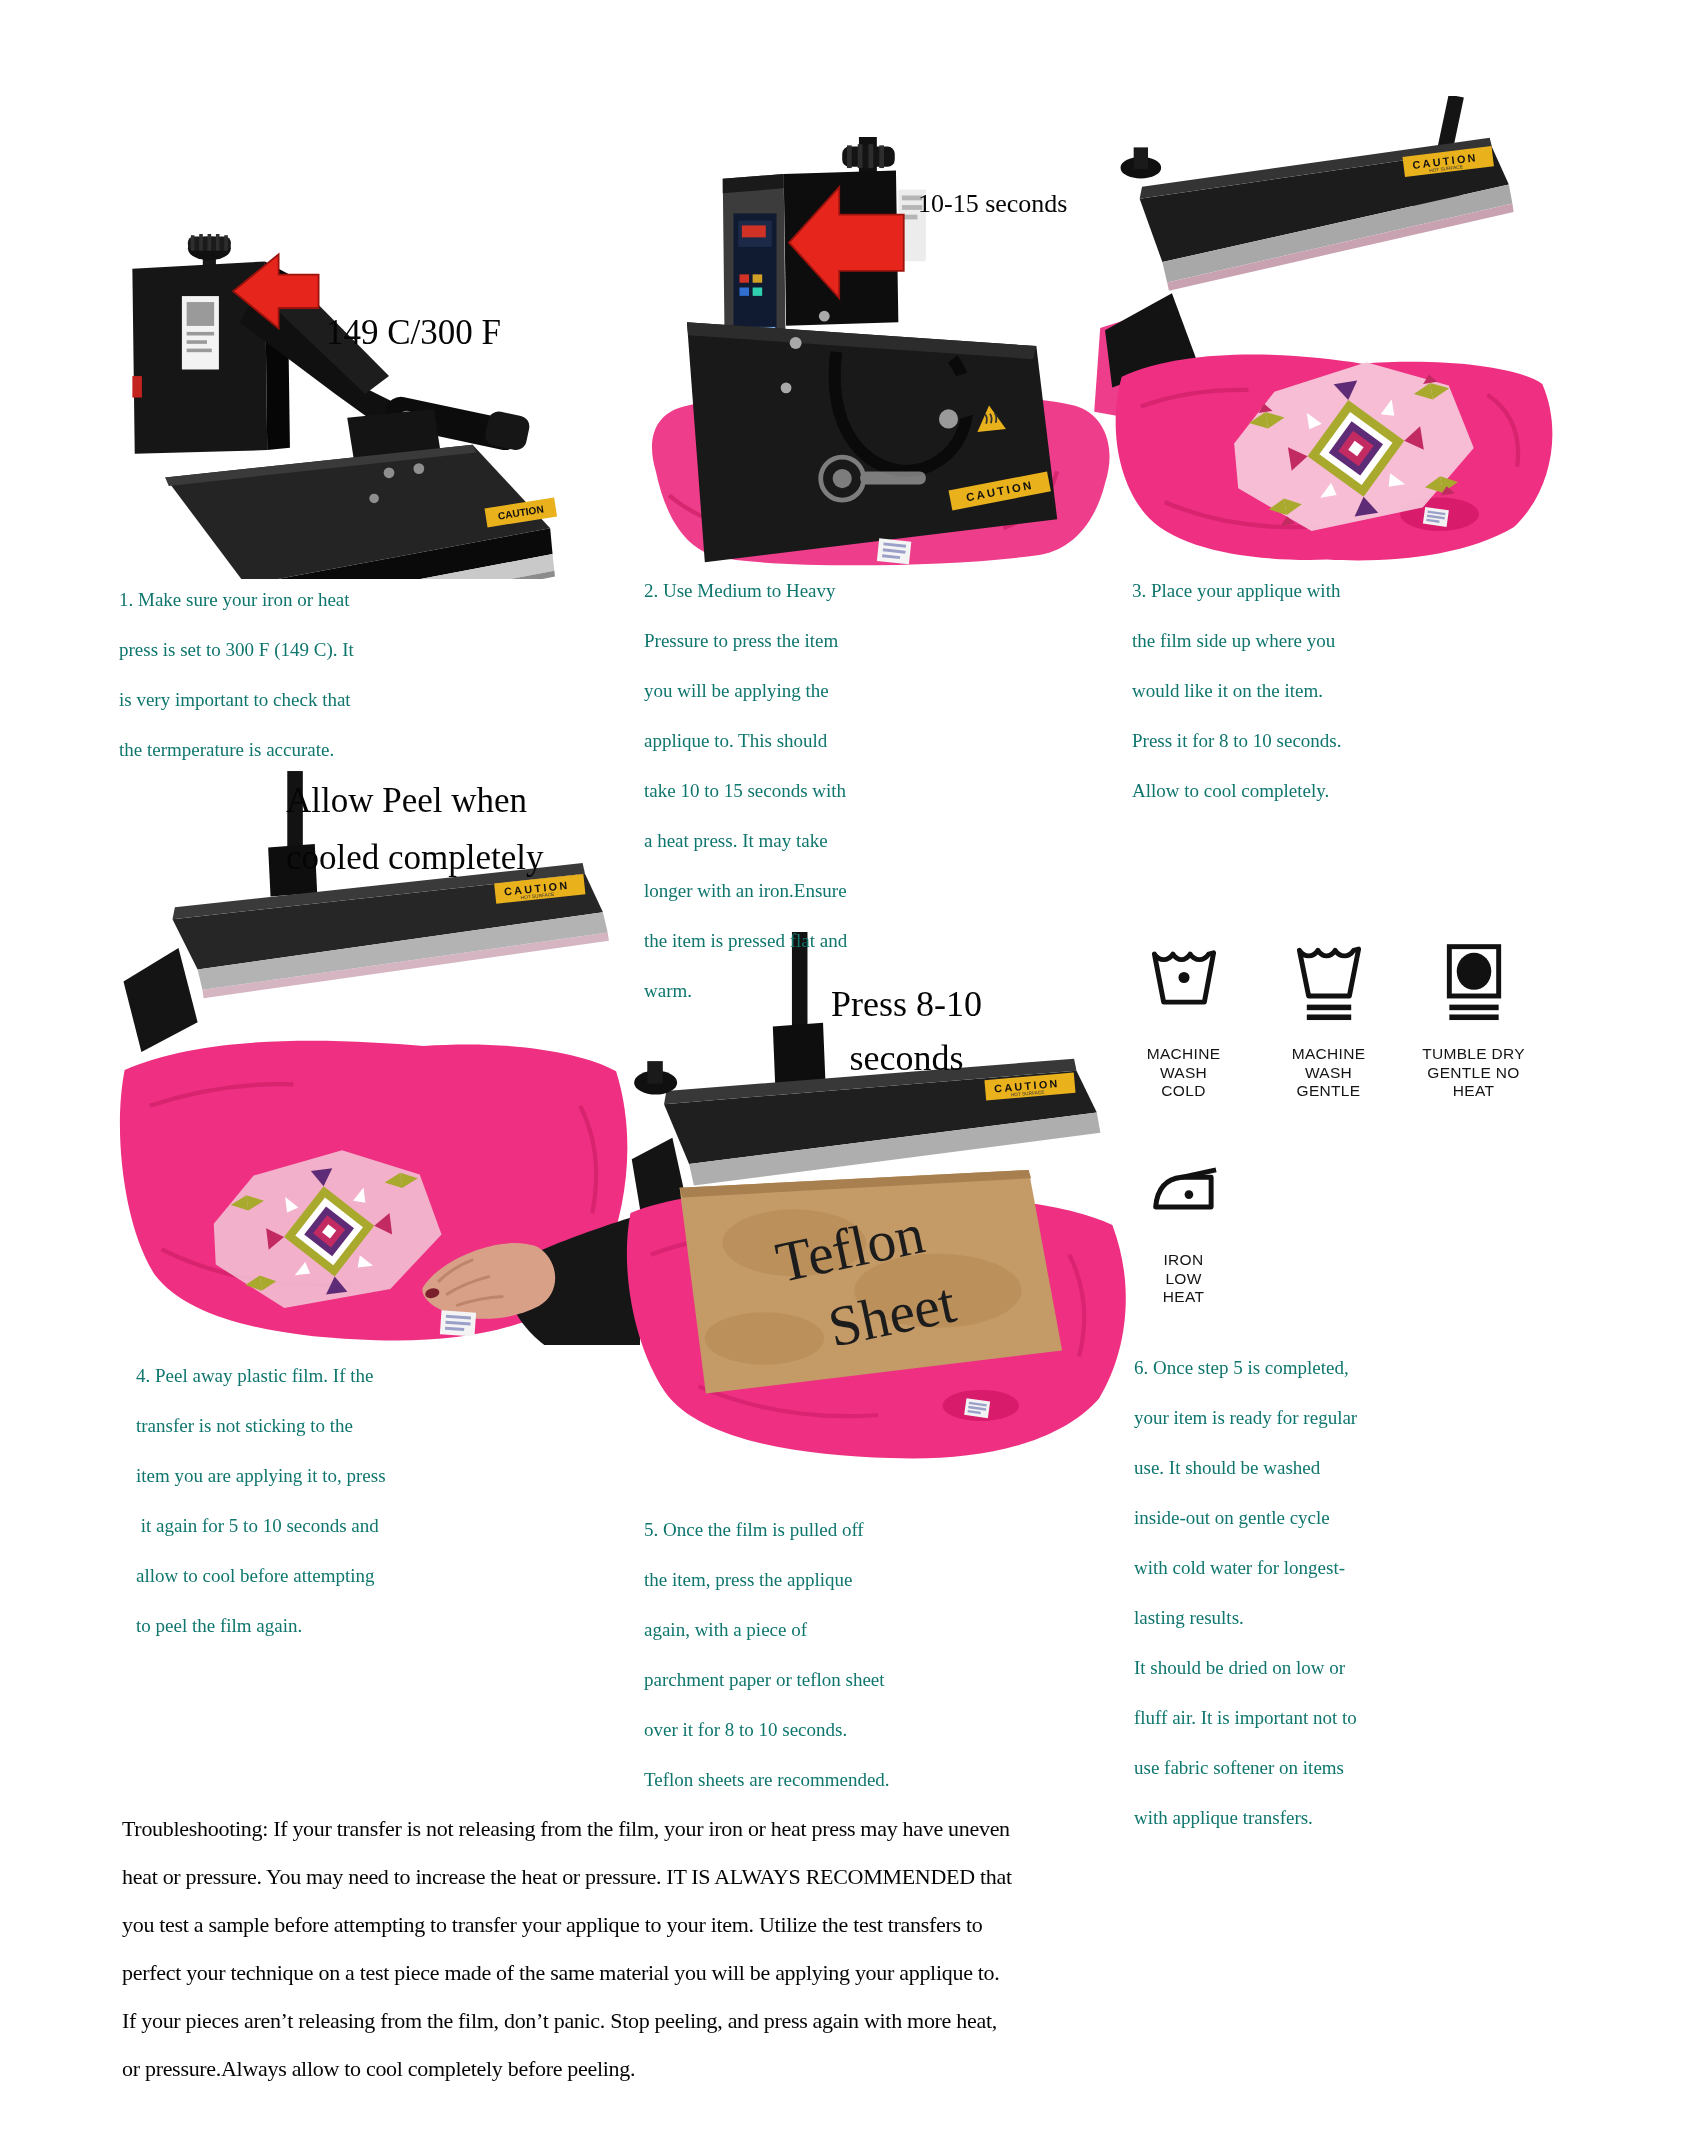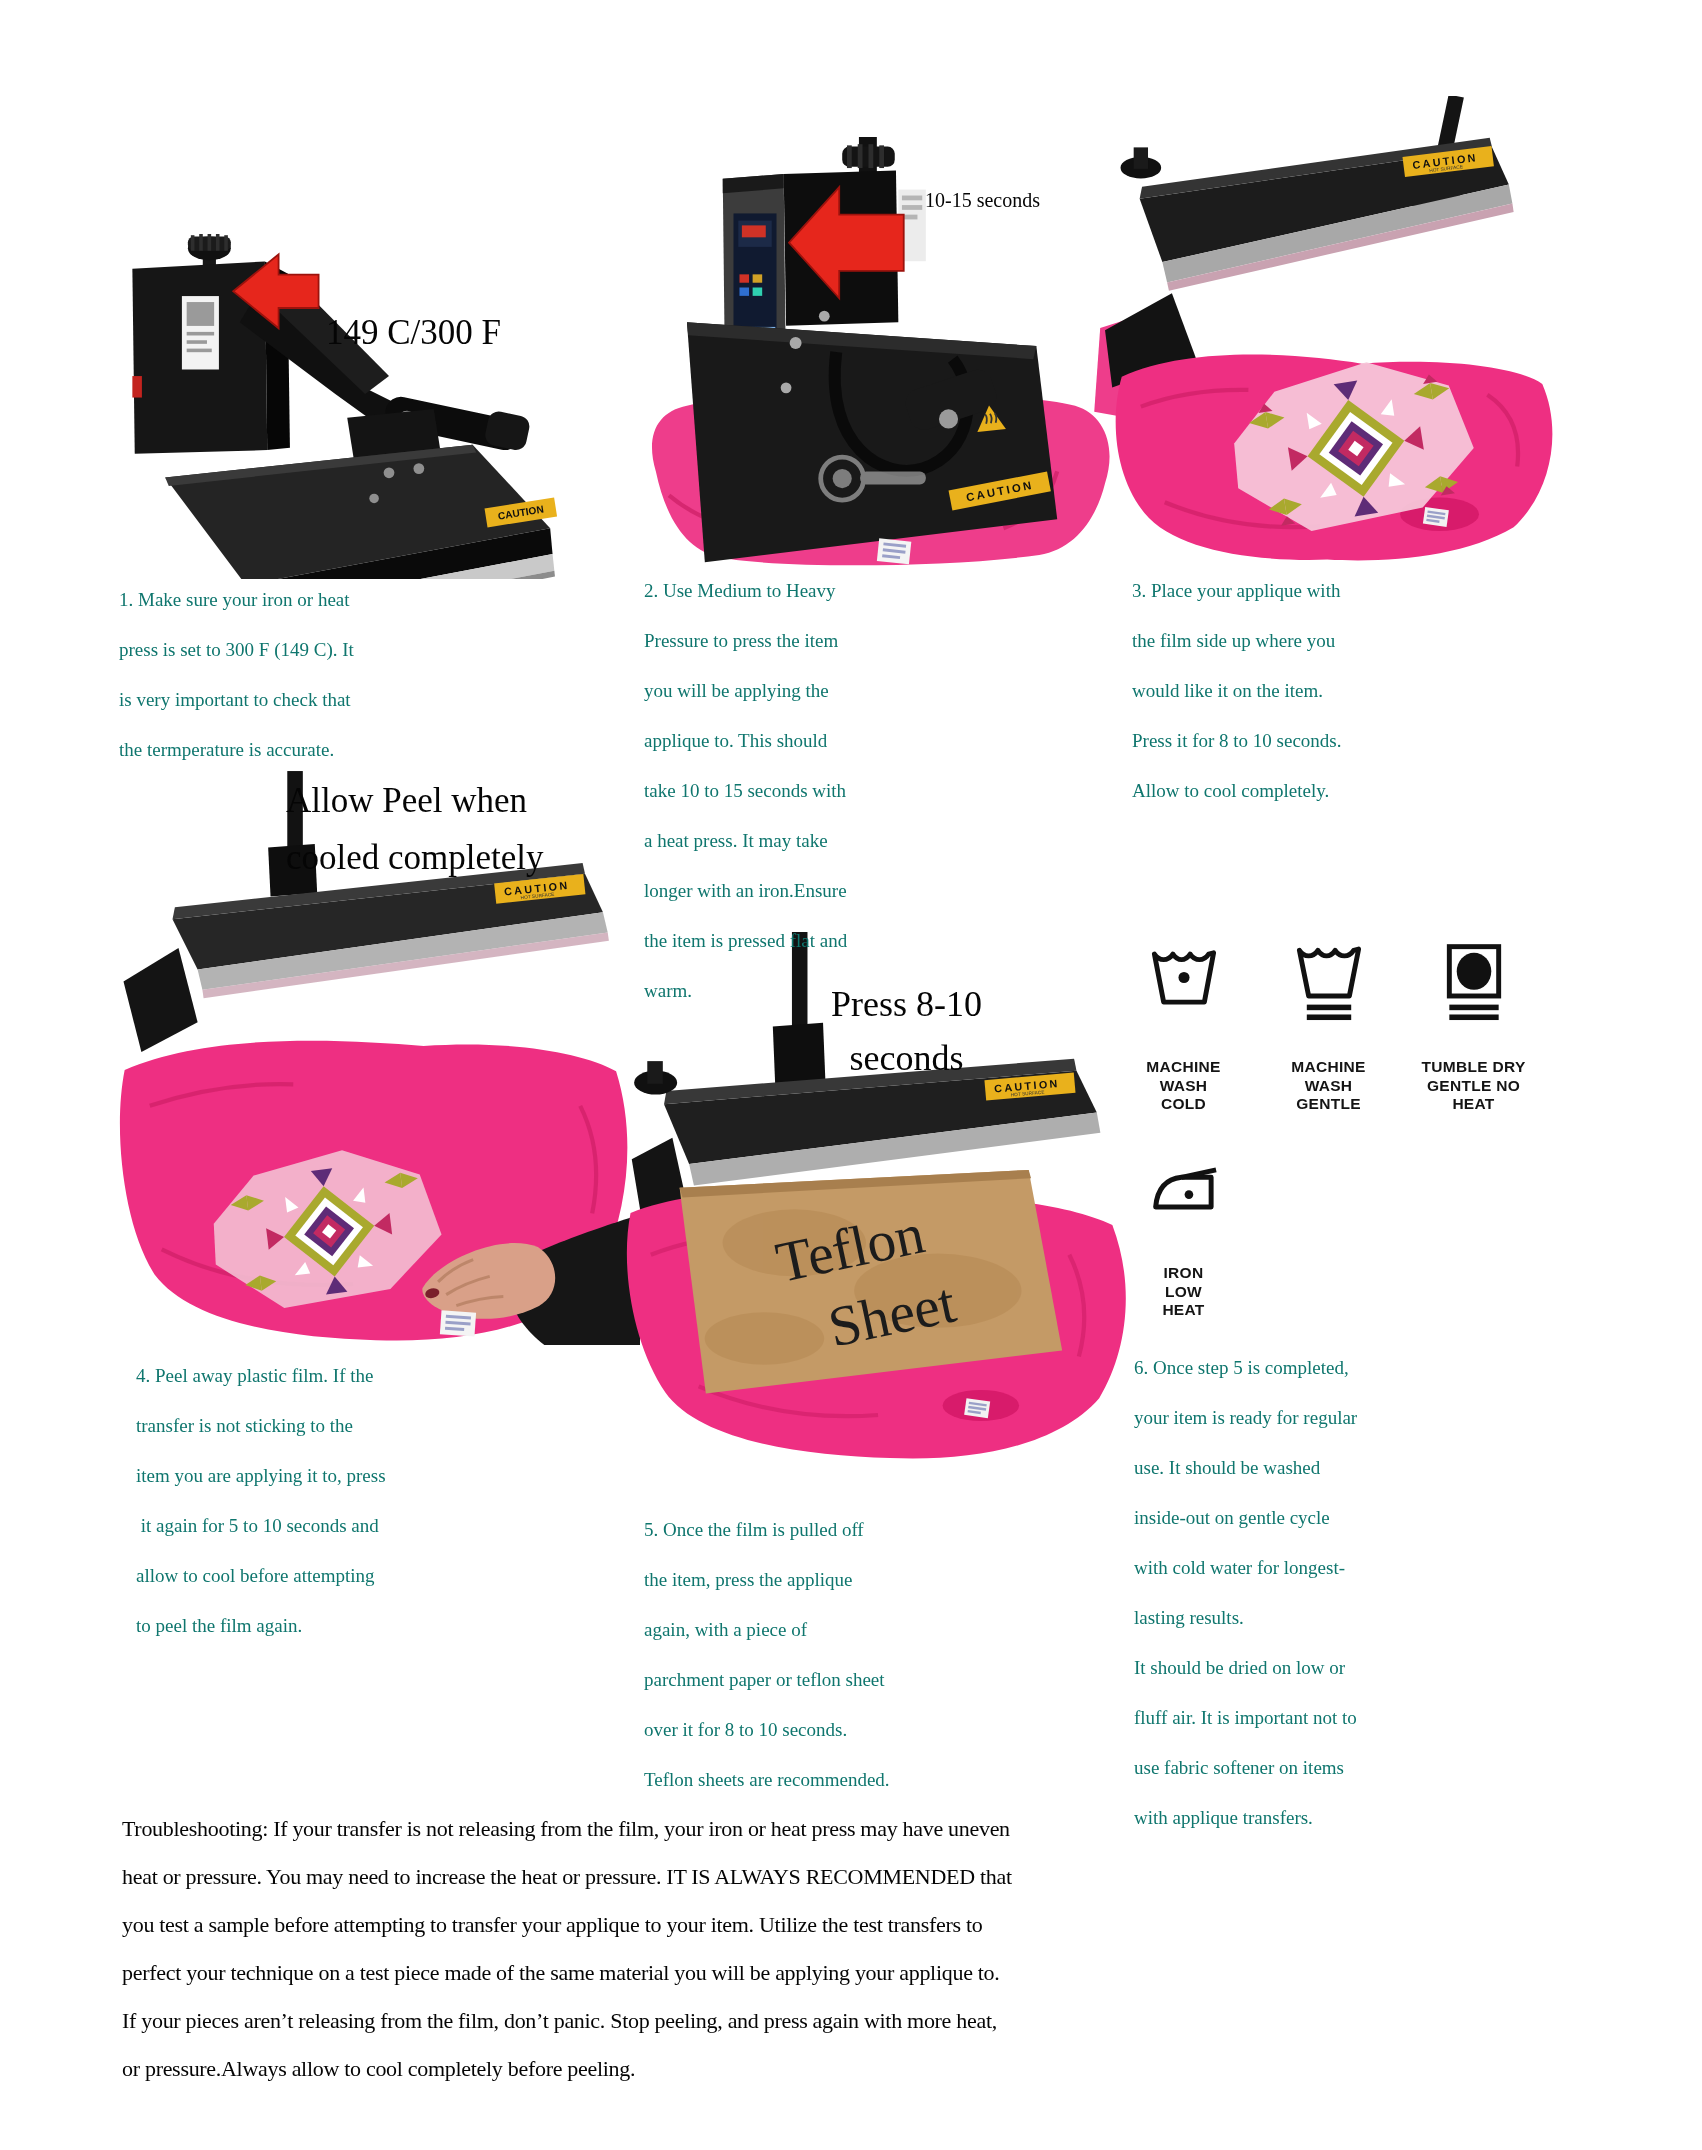--- a/index.html
+++ b/index.html
@@ -11,36 +11,36 @@
   .fig{position:absolute;}
   .step{
     position:absolute;font-size:19px;line-height:50px;white-space:pre;
     font-family:"Liberation Serif","DejaVu Serif",serif;color:#0f766e;
   }
   .anno{
     position:absolute;white-space:pre-line;color:#050505;
     font-family:"Liberation Serif","DejaVu Serif",serif;
   }
   #anno-temp{left:326px;top:272px;font-size:35px;margin-top:41px;}
-  #anno-time-top{left:918px;top:189px;font-size:20px;margin-left:7px;}
+  #anno-time-top{left:918px;top:189px;font-size:26px;}
   #anno-peel{left:286px;top:772px;font-size:35px;line-height:57px;}
   #anno-press-mid{left:808px;top:977px;width:197px;font-size:36px;line-height:54px;text-align:center;}
   #troubleshooting{
     position:absolute;left:122px;top:1805px;font-size:22px;line-height:48px;
     letter-spacing:-0.3px;white-space:pre;color:#050505;
   }
   #care-grid{
     position:absolute;left:1111px;top:939px;width:442px;
     display:grid;grid-template-columns:repeat(3,145px);grid-auto-rows:206px;
   }
   .care-cell{display:flex;flex-direction:column;align-items:center;}
   .care-cell svg{width:74px;height:93px;flex:0 0 auto;}
   .care-label{
-    margin-top:26px;font-family:"Liberation Sans","DejaVu Sans",sans-serif;
-    font-size:15.5px;line-height:18.5px;font-weight:bold;color:#141414;
+    margin-top:13px;font-family:"Liberation Sans","DejaVu Sans",sans-serif;
+    font-size:15.5px;line-height:18.5px;font-weight:normal;color:#141414;
     text-align:center;white-space:pre-line;letter-spacing:0.3px;
   }
 </style>
 </head>
 <body>
 
 <svg class="fig" style="left:108px;top:197px" width="568" height="382" viewBox="0 0 950 640">
 
   <g>
     <rect x="158" y="98" width="22" height="50" fill="#181818"></rect>

